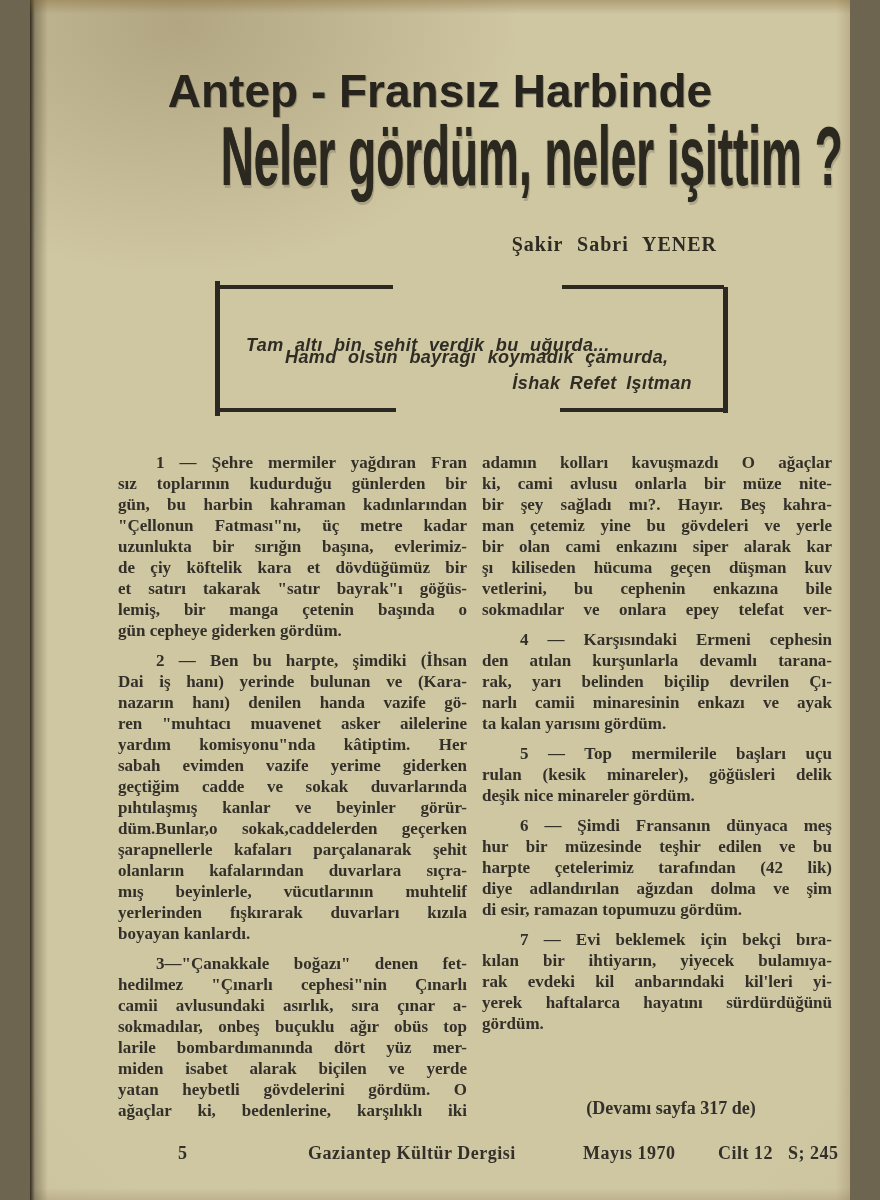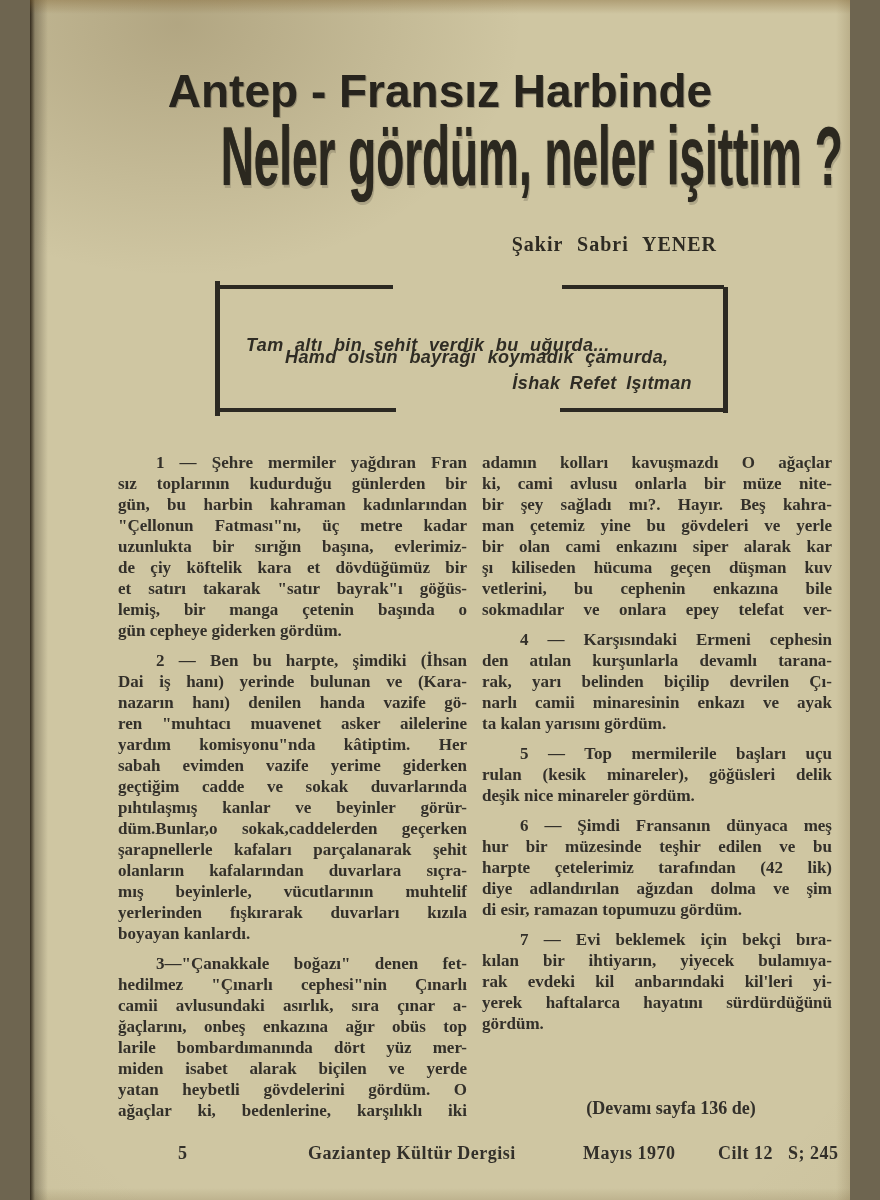--- a/index.html
+++ b/index.html
@@ -152,21 +152,21 @@
         <div class="line">şarapnellerle kafaları parçalanarak şehit</div>
         <div class="line">olanların kafalarından duvarlara sıçra-</div>
         <div class="line">mış beyinlerle, vücutlarının muhtelif</div>
         <div class="line">yerlerinden fışkırarak duvarları kızıla</div>
         <div class="line last">boyayan kanlardı.</div>
       </div>
       <div class="para indent">
         <div class="line">3—"Çanakkale boğazı" denen fet-</div>
         <div class="line">hedilmez "Çınarlı cephesi"nin Çınarlı</div>
         <div class="line">camii avlusundaki asırlık, sıra çınar a-</div>
-        <div class="line">ğaçlarını, onbeş enkazına ağır obüs top</div>
+        <div class="line">sokmadılar, onbeş buçuklu ağır obüs top</div>
         <div class="line">larile bombardımanında dört yüz mer-</div>
         <div class="line">miden isabet alarak biçilen ve yerde</div>
         <div class="line">yatan heybetli gövdelerini gördüm. O</div>
         <div class="line">ağaçlar ki, bedenlerine, karşılıklı iki</div>
       </div>
     </div>
   <div class="col col-right">
       <div class="para">
         <div class="line">adamın kolları kavuşmazdı O ağaçlar</div>
         <div class="line">ki, cami avlusu onlarla bir müze nite-</div>
@@ -198,20 +198,20 @@
       </div>
       <div class="para indent">
         <div class="line">7 — Evi beklemek için bekçi bıra-</div>
         <div class="line">kılan bir ihtiyarın, yiyecek bulamıya-</div>
         <div class="line">rak evdeki kil anbarındaki kil'leri yi-</div>
         <div class="line">yerek haftalarca hayatını sürdürdüğünü</div>
         <div class="line last">gördüm.</div>
       </div>
     </div>
 
-  <div class="continuation">(Devamı sayfa 136 de)</div>
+  <div class="continuation">(Devamı sayfa 317 de)</div>
 
   <div class="footer-item f-num">5</div>
   <div class="footer-item f-mag">Gaziantep Kültür Dergisi</div>
   <div class="footer-item f-date">Mayıs 1970</div>
   <div class="footer-item f-vol">Cilt 12   S; 245</div>
 
 </div>
 
 </body></html>

